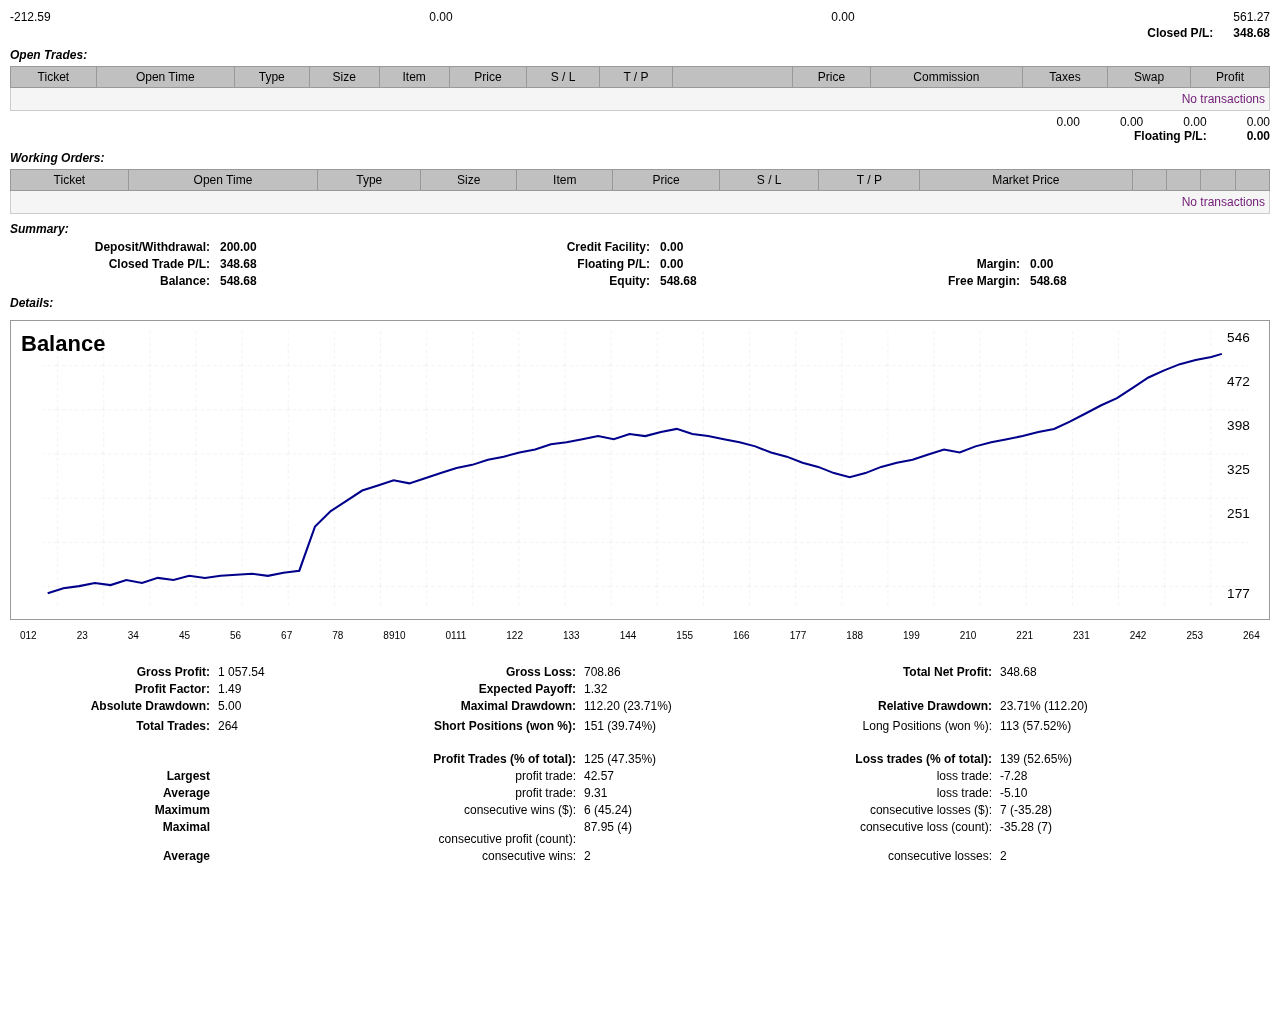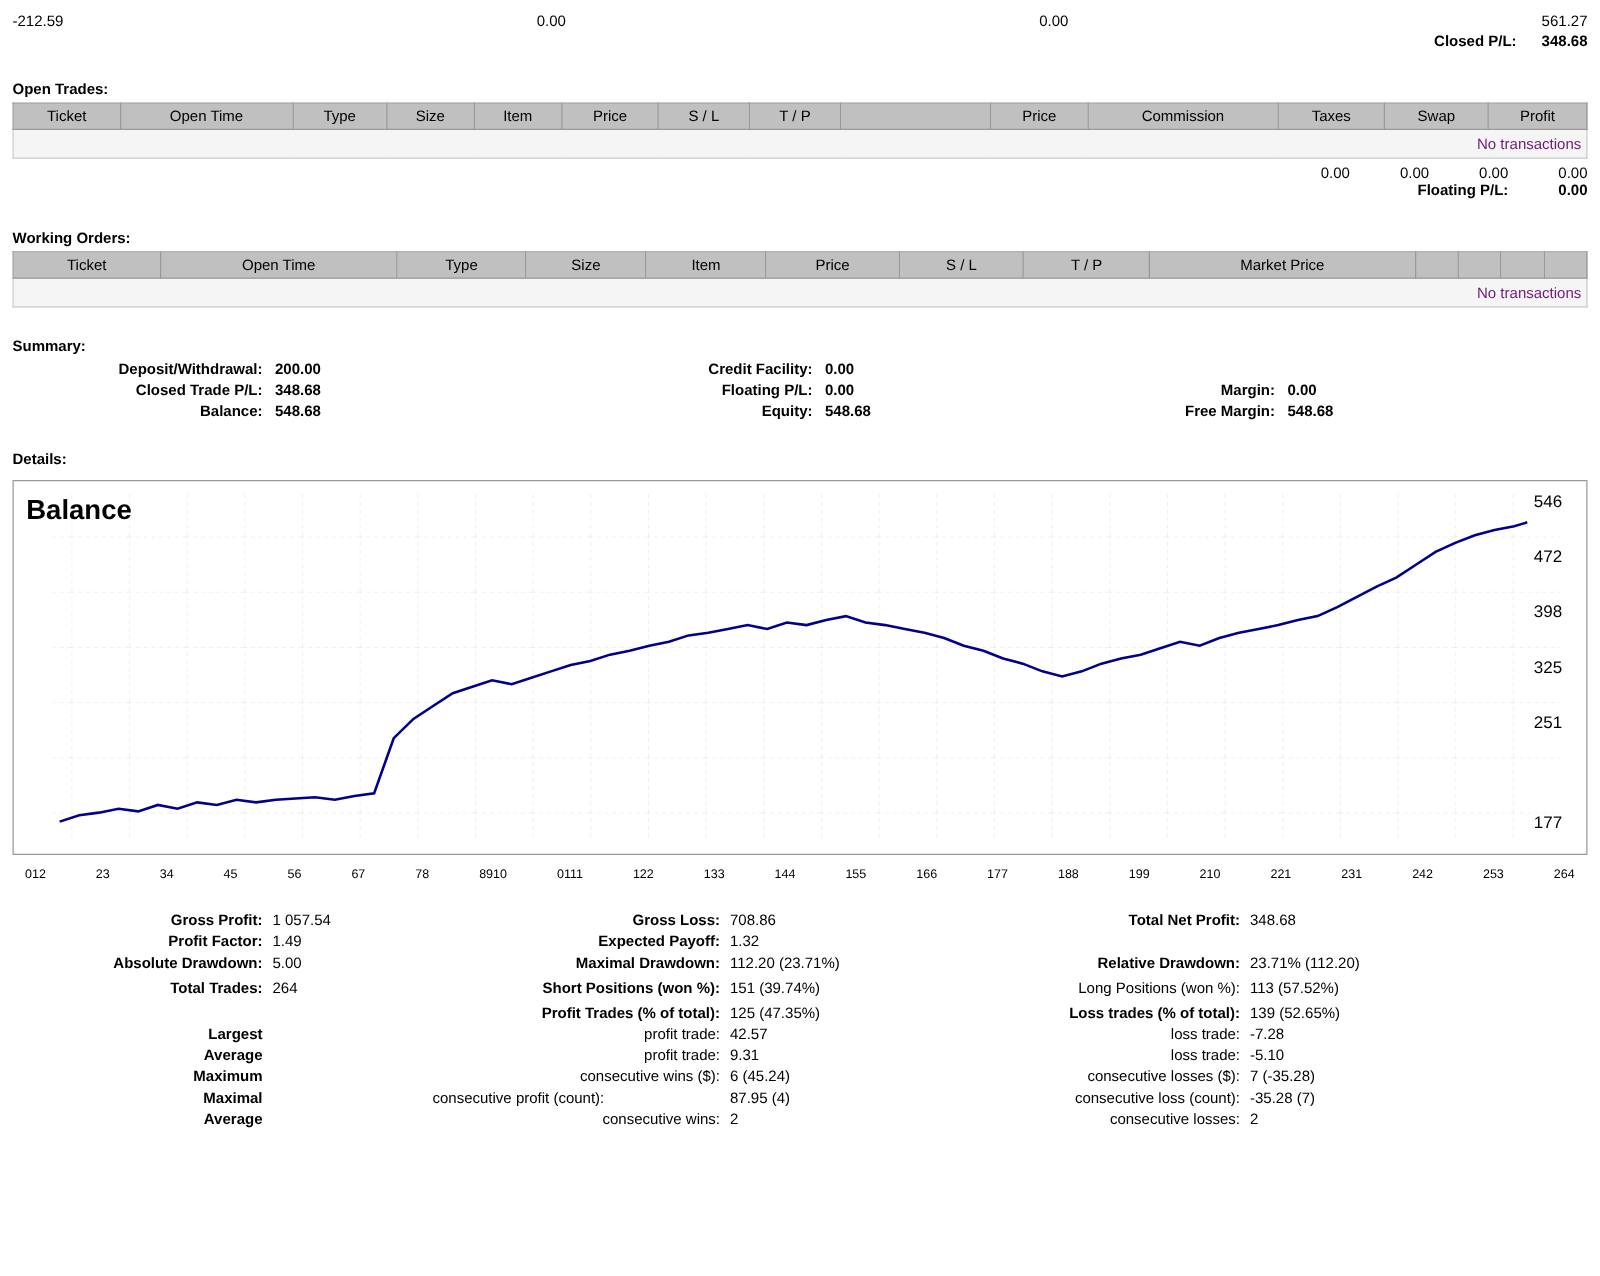--- a/index.html
+++ b/index.html
@@ -22,21 +22,22 @@
     }
     .top-summary .row2 {
       display: flex;
       justify-content: flex-end;
       align-items: center;
       gap: 20px;
     }
     .top-summary .bold { font-weight: bold; }
     .section-title {
       font-weight: bold;
-      margin: 24px 0 4px 0;
+      margin: 8px 0 4px 0;
+      font-style: italic;
     }
     table {
       width: 100%;
       border-collapse: collapse;
       font-size: 12px;
     }
     table thead tr {
       background: #c0c0c0;
     }
     table thead th {
@@ -366,21 +367,21 @@
 
   <div style="display:grid; grid-template-columns: 200px 120px 230px 180px 220px 120px; gap:3px 8px; margin-bottom:6px;">
     <span style="text-align:right; font-weight:bold;">Absolute Drawdown:</span>
     <span>5.00</span>
     <span style="text-align:right; font-weight:bold;">Maximal Drawdown:</span>
     <span>112.20 (23.71%)</span>
     <span style="text-align:right; font-weight:bold;">Relative Drawdown:</span>
     <span>23.71% (112.20)</span>
   </div>
 
-  <div style="display:grid; grid-template-columns: 200px 120px 230px 180px 220px 120px; gap:3px 8px; margin-bottom:6px;">
+  <div style="display:grid; grid-template-columns: 200px 120px 230px 180px 220px 120px; gap:3px 8px; margin-bottom:19px;">
     <span style="text-align:right; font-weight:bold;">Total Trades:</span>
     <span>264</span>
     <span style="text-align:right; font-weight:bold;">Short Positions (won %):</span>
     <span>151 (39.74%)</span>
     <span style="text-align:right; font-weight:normal;">Long Positions (won %):</span>
     <span>113 (57.52%)</span>
   </div>
 
   <div style="display:grid; grid-template-columns: 200px 120px 230px 180px 220px 120px; gap:3px 8px; margin-bottom:3px;">
     <span></span>
@@ -414,21 +415,21 @@
     <span></span>
     <span style="text-align:right;">consecutive wins ($):</span>
     <span>6 (45.24)</span>
     <span style="text-align:right;">consecutive losses ($):</span>
     <span>7 (-35.28)</span>
   </div>
 
   <div style="display:grid; grid-template-columns: 200px 120px 230px 180px 220px 120px; gap:3px 8px; margin-bottom:3px;">
     <span style="text-align:right; font-weight:bold;">Maximal</span>
     <span></span>
-    <span style="">consecutive profit (count):</span>
+    <span style="text-align:right;margin-top:12px;">consecutive profit (count):</span>
     <span>87.95 (4)</span>
     <span style="text-align:right;">consecutive loss (count):</span>
     <span>-35.28 (7)</span>
   </div>
 
   <div style="display:grid; grid-template-columns: 200px 120px 230px 180px 220px 120px; gap:3px 8px; margin-bottom:3px;">
     <span style="text-align:right; font-weight:bold;">Average</span>
     <span></span>
     <span style="text-align:right;">consecutive wins:</span>
     <span>2</span>

